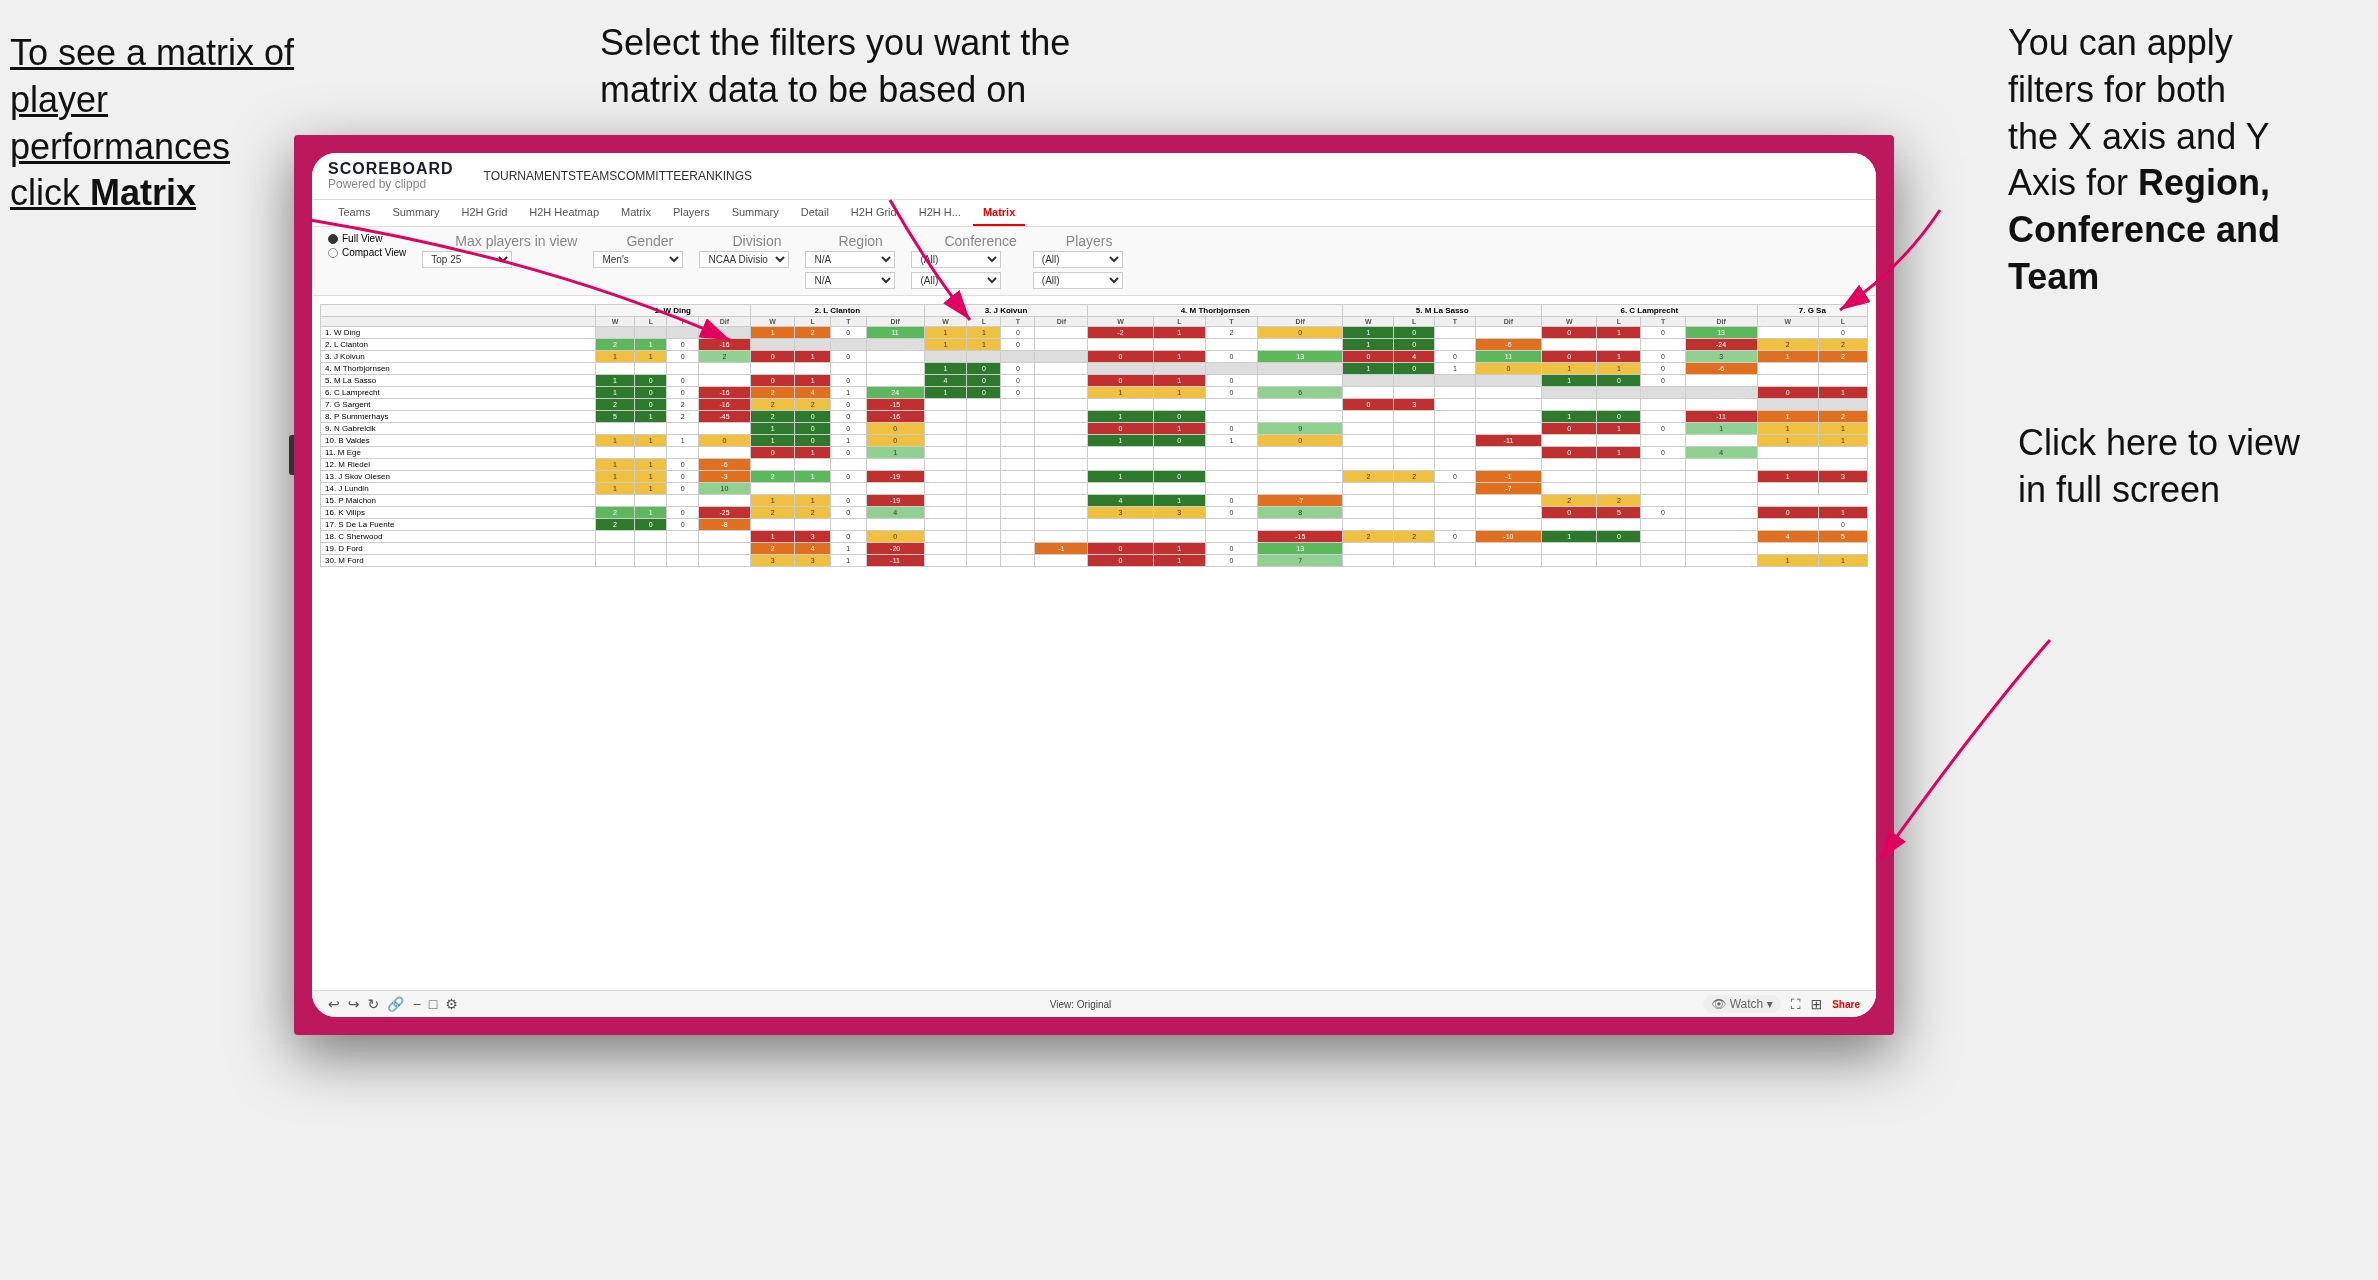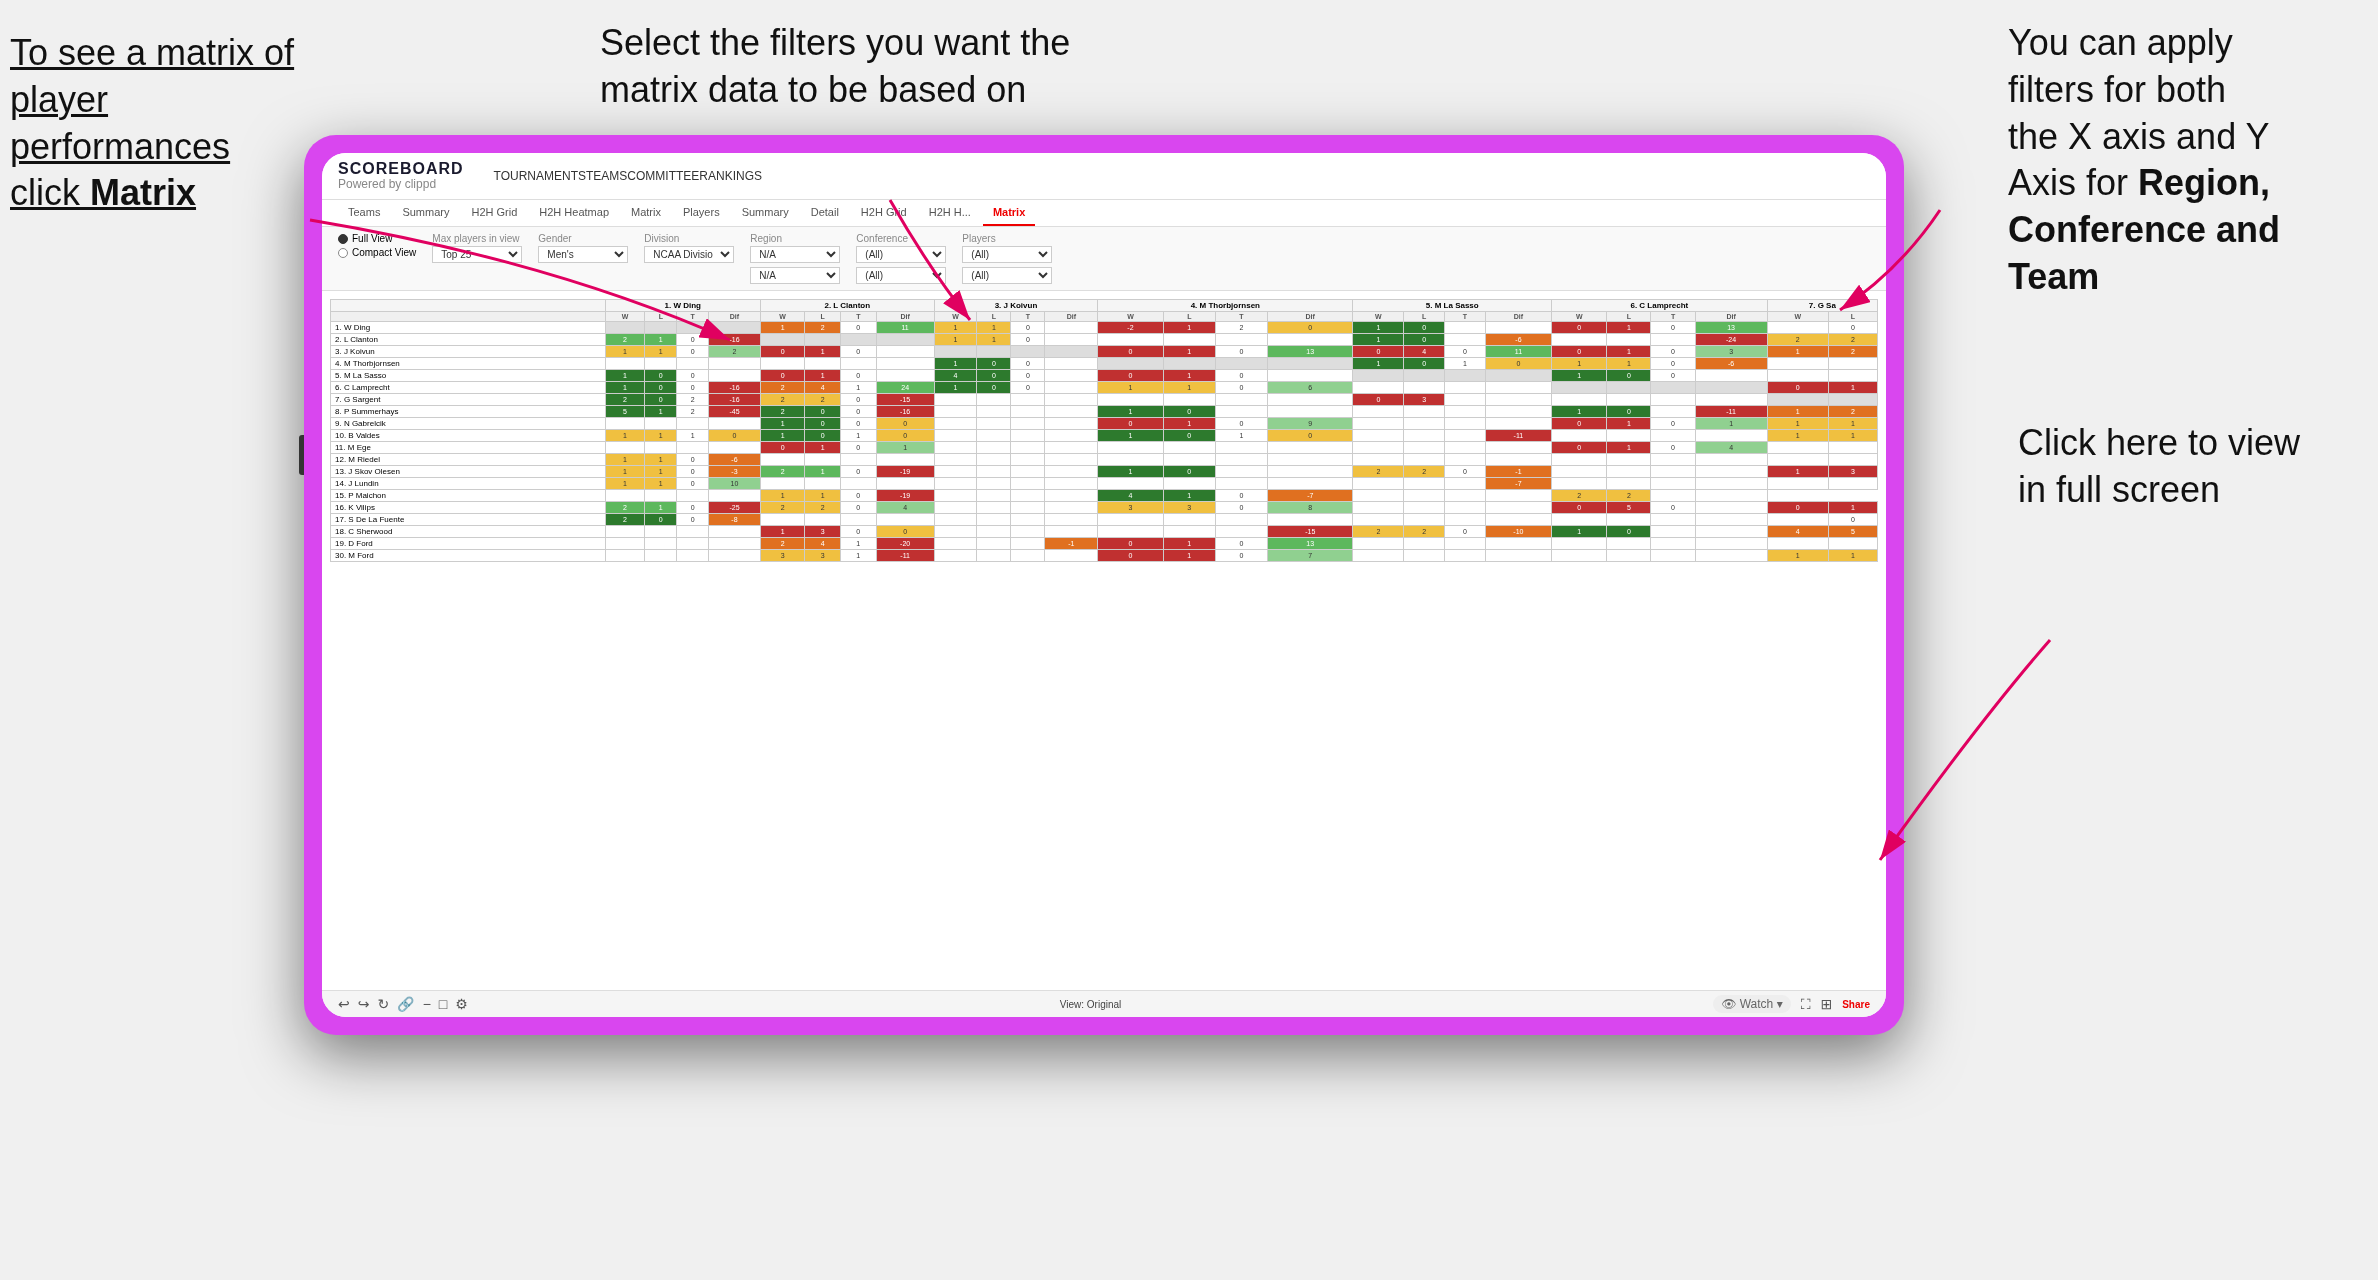--- a/index.html
+++ b/index.html
@@ -56,25 +56,25 @@
       left: 0;
       width: 2378px;
       height: 1280px;
       pointer-events: none;
     }
 
     
     .tablet {
       position: absolute;
       top: 135px;
-      left: 304px;
+      left: 294px;
       width: 1600px;
       height: 900px;
-      background: #d946ef;
-      border-radius: 32px;
+      background: #be185d;
+      border-radius: 4px;
       box-shadow: 0 20px 60px rgba(0,0,0,0.5);
       padding: 18px;
     }
 
     .tablet-screen {
       width: 100%;
       height: 100%;
       background: #fff;
       border-radius: 24px;
       overflow: hidden;
@@ -183,22 +183,23 @@
       border-color: #333;
     }
 
     .filter-group {
       display: flex;
       flex-direction: column;
       gap: 2px;
     }
 
     .filter-label {
-      font-size: 10px;
+      font-size: 14px;
       color: #888;
+      margin-left: 33px;
     }
 
     .filter-select {
       font-size: 10px;
       color: #333;
       border: 1px solid #ccc;
       padding: 1px 4px;
       background: #fff;
       width: 90px;
     }

